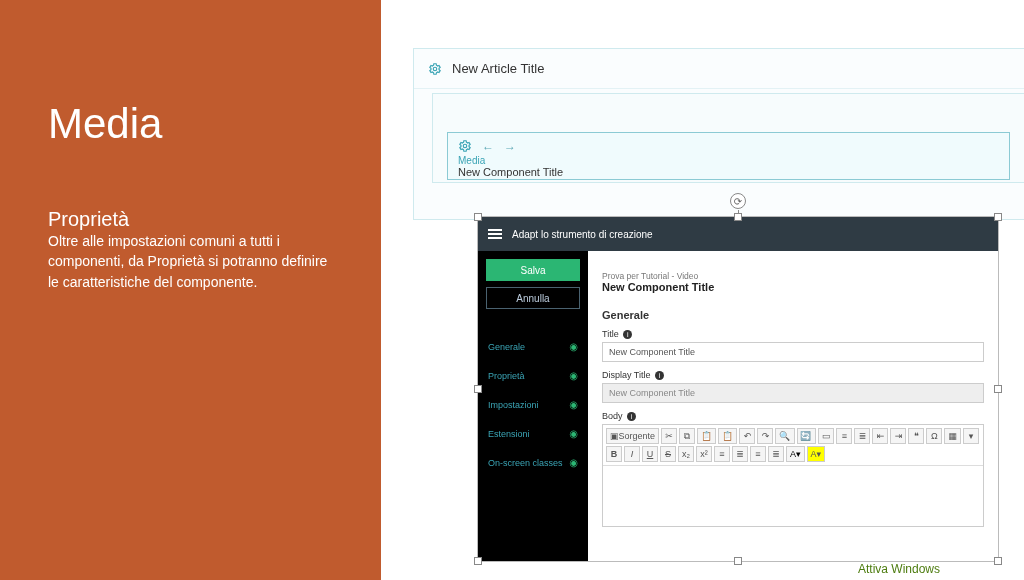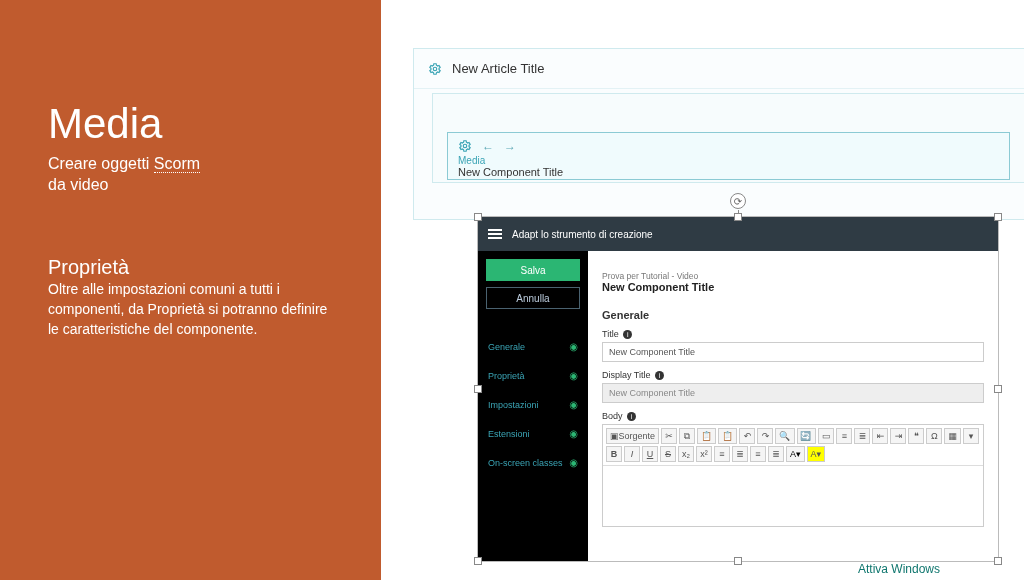--- a/index.html
+++ b/index.html
@@ -56,32 +56,28 @@
   .section-h { font-weight: bold; color: #333; margin: 16px 0 8px; font-size: 11px; }
   .field-l { font-size: 9px; color: #333; margin: 8px 0 3px; }
   .info { display: inline-block; width: 9px; height: 9px; border-radius: 50%; background: #333; color: #fff; font-size: 7px; text-align: center; line-height: 9px; margin-left: 2px; }
   .input { width: 100%; height: 20px; border: 1px solid #ccc; padding: 0 6px; font-size: 9px; color: #555; }
   .input.dis { background: #eee; color: #888; }
   .editor { border: 1px solid #ccc; }
   .toolbar { display: flex; flex-wrap: wrap; padding: 3px; gap: 2px; border-bottom: 1px solid #ddd; font-size: 9px; color: #555; }
   .tbtn { min-width: 16px; height: 16px; border: 1px solid #ccc; background: #f5f5f5; display: inline-flex; align-items: center; justify-content: center; padding: 0 3px; }
   .editor-canvas { height: 60px; background: #fff; }
 
-  .watermark { position: absolute; right: 84px; bottom: 4px; color: #0f766e; font-size: 12px; }
+  .watermark { position: absolute; right: 84px; bottom: 4px; color: #4d7c0f; font-size: 12px; }
 </style>
 </head>
 <body>
 
 <div class="slide">
   <div class="left">
     <h1>Media</h1>
-    <div class="sub">
-      <span>Creare oggetti </span><span class="under">Scorm</span><br>
-      <span>da video</span>
-    </div>
     <h2>Proprietà</h2>
     <p class="body">Oltre alle impostazioni comuni a tutti i componenti, da Proprietà si potranno definire le caratteristiche del componente.</p>
   </div>
 
   <div class="right">
 
     <div class="card article">
       <div class="row">
         <span class="gear">
           <svg viewBox="0 0 24 24" fill="none" stroke="#3aa4b5" stroke-width="2">

